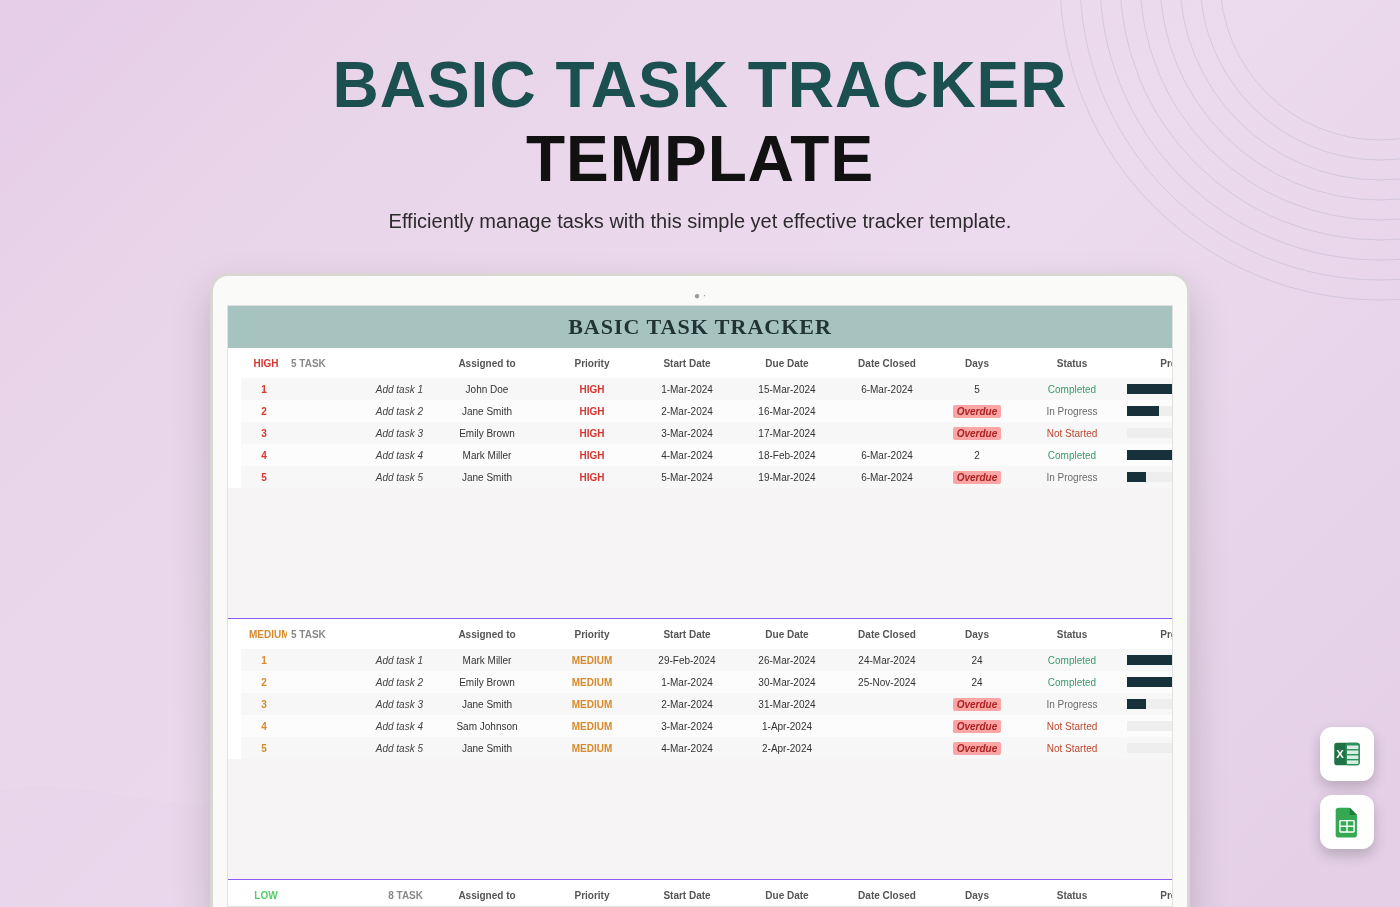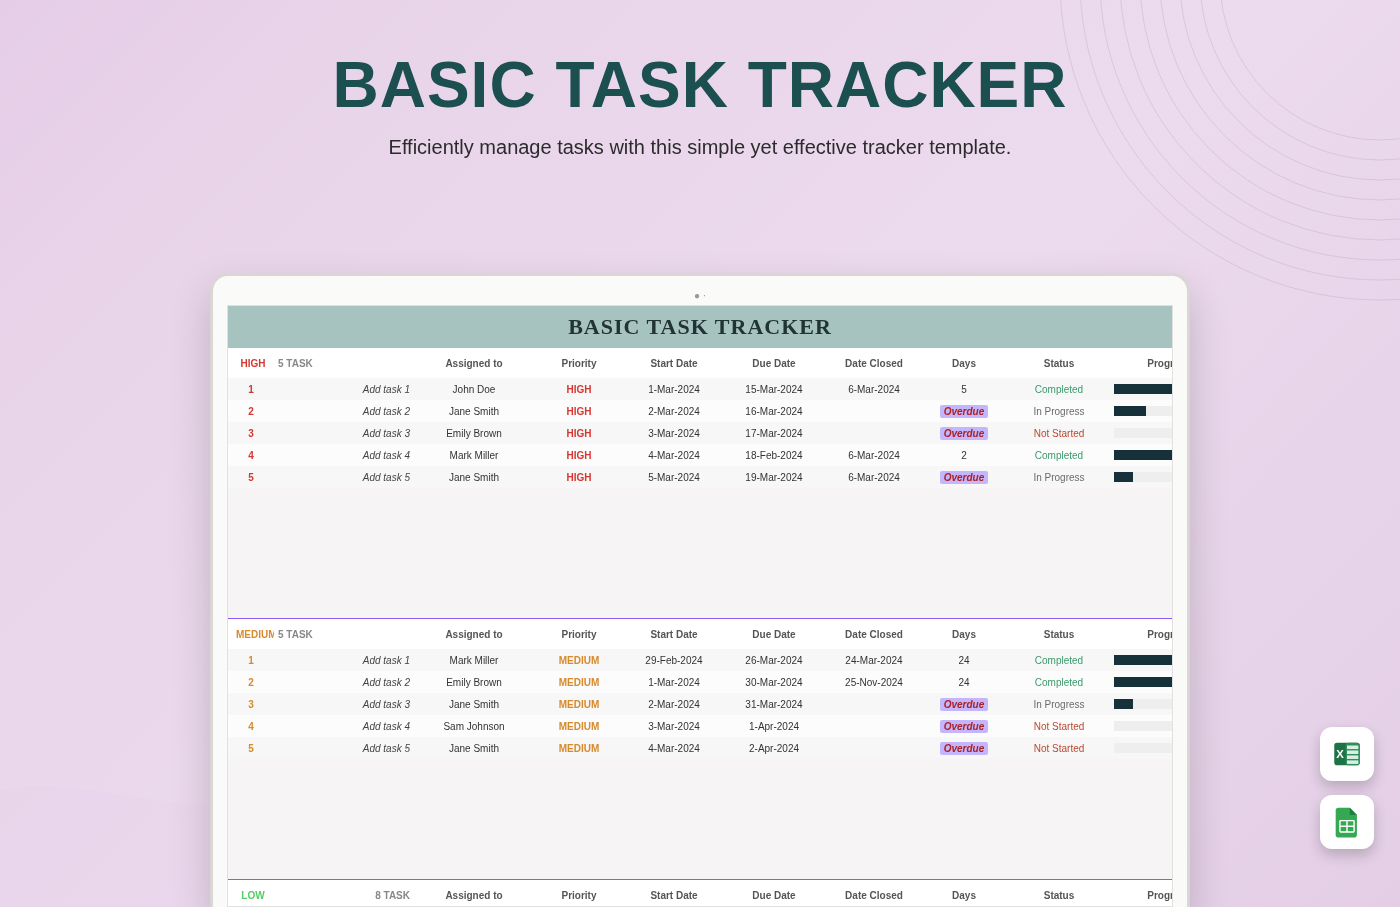--- a/index.html
+++ b/index.html
@@ -47,40 +47,40 @@
   }
 
   .sheet { font-size: 10px; color:#333; }
 
   .section { border-top: 1px solid #8b5cf6; }
   .section:first-of-type { border-top:none; }
 
   .hdr-row, .row {
     display:grid;
     grid-template-columns: 46px 140px 120px 90px 100px 100px 100px 80px 110px 110px;
-    align-items:center; height:22px;
+    align-items:center; height:22px;margin-left:13px;
   }
   .hdr-row { font-weight:700; color:#555; height:30px; }
   .hdr-row .grp-label { padding-left:8px; }
   .hdr-row .grp-count { color:#888; font-weight:600; }
   .cell { padding: 2px 4px; white-space:nowrap; overflow:hidden; text-align:center; }
   .cell.idx { text-align:center; font-weight:700; }
   .cell.taskname { text-align:right; color:#444;font-style:italic; }
 
   .row:nth-child(even){ background:#f7f7f7; }
   .row:nth-child(odd){ background:#fcfcfc; }
 
   .prio-HIGH { color:#d6362f; font-weight:700; }
   .prio-MEDIUM { color:#d78a2c; font-weight:700; }
 
   .grp-HIGH { color:#d6362f; font-weight:800; }
   .grp-MEDIUM { color:#d78a2c; font-weight:800; }
   .grp-LOW { color:#5c6; font-weight:800; }
 
-  .overdue { background:#c4b5fd; color:#a22; font-style:italic; font-weight:700; border-radius:2px; padding:1px 4px; }
+  .overdue { background:#fca5a5; color:#a22; font-style:italic; font-weight:700; border-radius:2px; padding:1px 4px; }
 
   .status-Completed { color:#3a9a6a; }
   .status-InProgress { color:#6b6b6b; }
   .status-NotStarted { color:#b9482f; }
 
   .progress-cell { display:flex; align-items:center; gap:6px; }
   .bar { height:10px; background:#eee; flex:0 0 64px; position:relative; }
   .bar-fill { position:absolute; left:0; top:0; bottom:0; background:#17313a; }
   .pct { font-weight:700; font-size:10px; min-width:28px; text-align:right; }
 
@@ -115,20 +115,21 @@
 </div>
 <div class="wave">
   <svg viewBox="0 0 560 360" width="560" height="360">
     <path d="M0,240 C120,120 260,320 560,140 L560,360 L0,360 Z" fill="#e9d3ea"></path>
   </svg>
 </div>
 
 <div class="hero">
   <h1>
     <span class="line1">BASIC TASK TRACKER</span>
+    <span class="line2">TEMPLATE</span>
   </h1>
   <p>Efficiently manage tasks with this simple yet effective tracker template.</p>
 </div>
 
 <div class="laptop">
   <div class="camera">● ·</div>
   <div class="screen">
     <div class="banner">BASIC TASK TRACKER</div>
     <div class="sheet" id="sheet">
         <div class="section">

